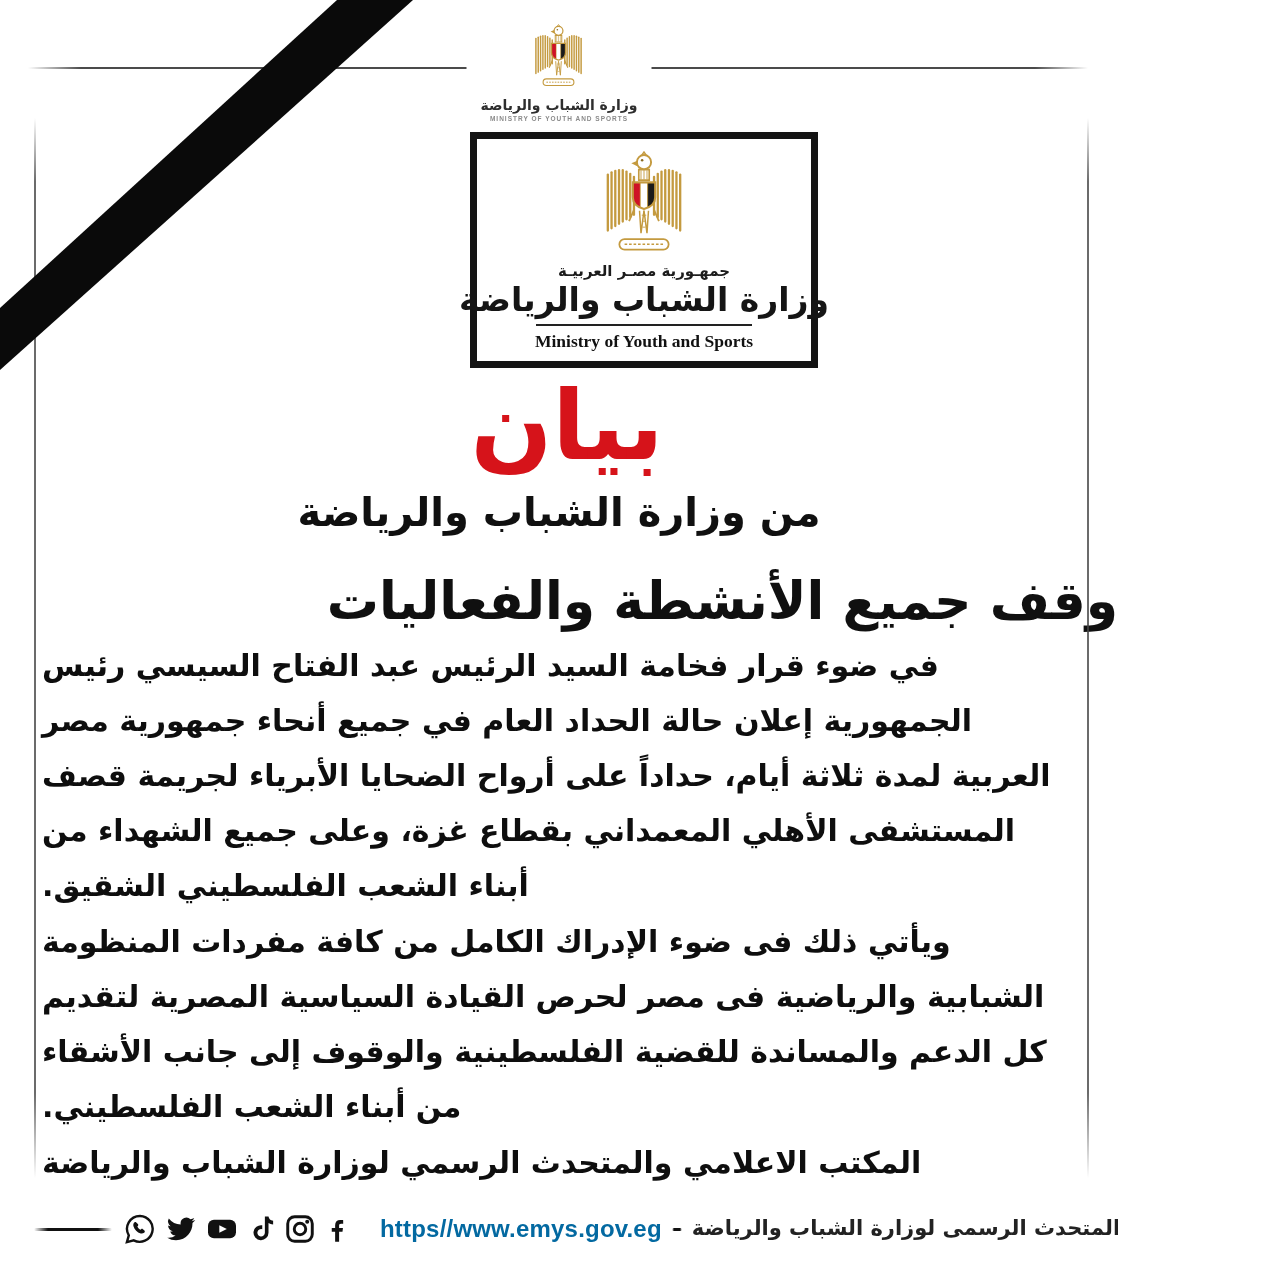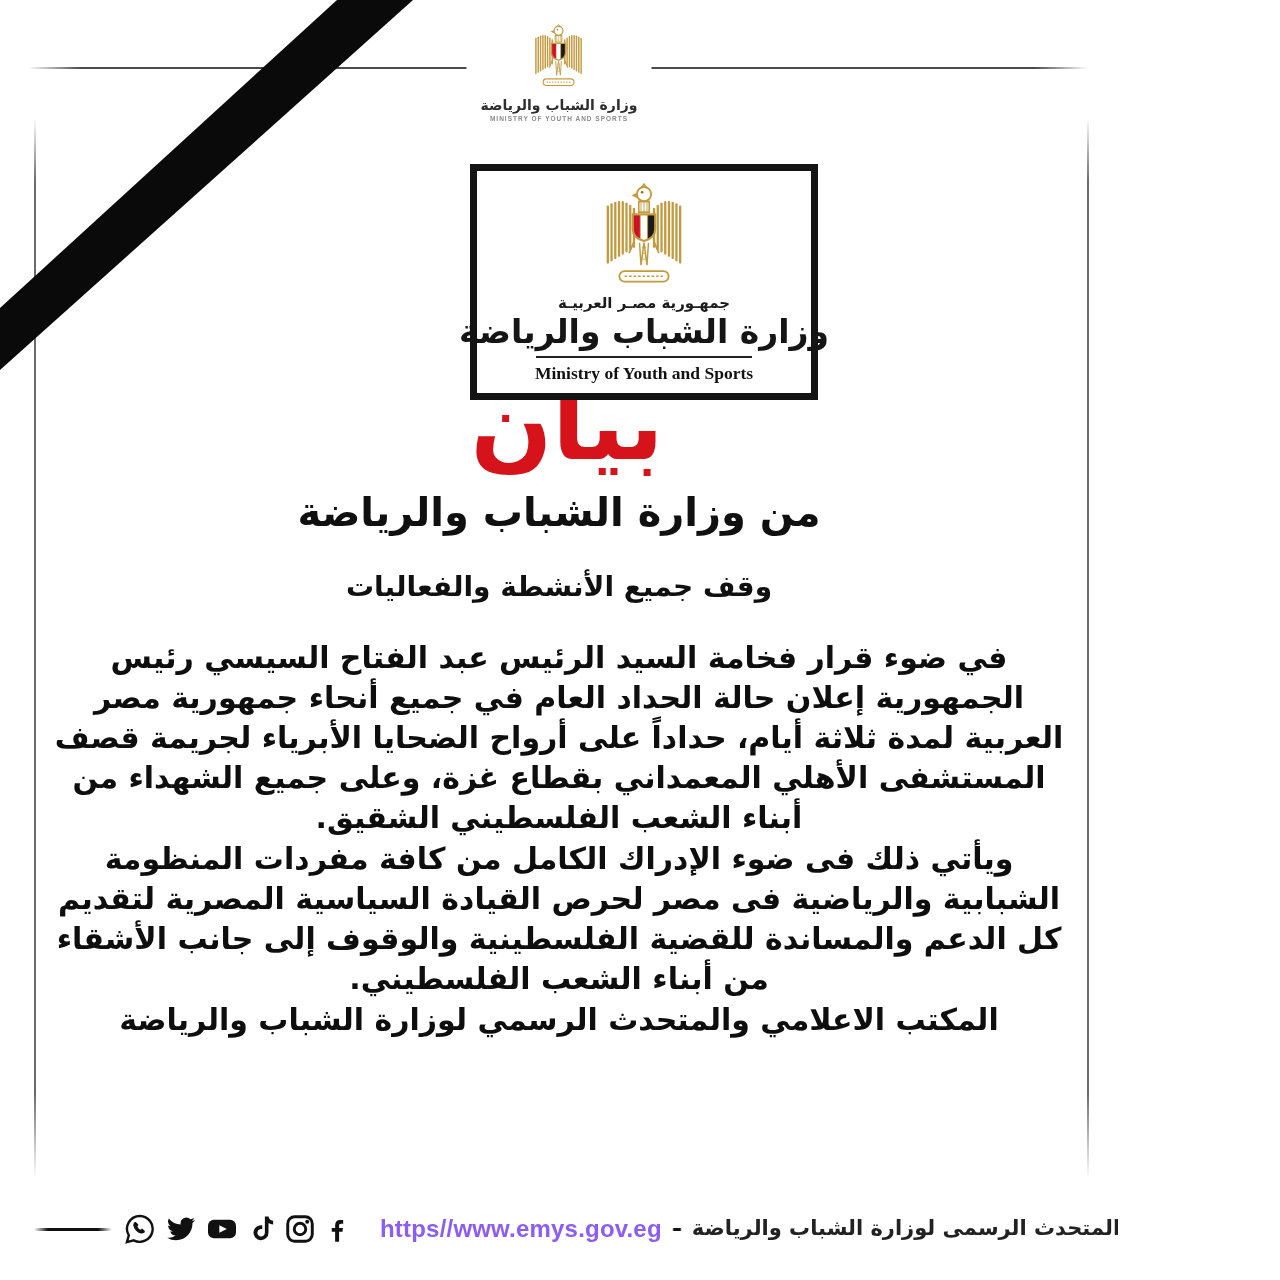--- a/index.html
+++ b/index.html
@@ -19,46 +19,46 @@
   
   .mini-logo{position:absolute;top:20px;left:50%;transform:translateX(-50%);
     text-align:center;background:#fff;padding:2px 14px 4px;z-index:2;}
   .mini-logo .ar{font-size:14px;font-weight:bold;color:#2e2e2e;direction:rtl;line-height:1.1;margin-top:2px;}
   .mini-logo .en{font-size:6.5px;font-weight:bold;color:#8a8a8a;letter-spacing:1px;margin-top:2px;
     font-family:"Liberation Sans",sans-serif;}
 
   
   .logo-box{position:absolute;left:470px;top:132px;width:348px;height:236px;box-sizing:border-box;
     background:#fff;border:7px solid #141414;z-index:4;display:flex;flex-direction:column;
-    align-items:center;justify-content:center;margin-top:32px;}
+    align-items:center;justify-content:center;}
   .logo-box .country{font-size:15px;font-weight:bold;color:#1c1c1c;direction:rtl;line-height:1;margin-top:4px;white-space:nowrap;}
   .logo-box .callig{font-size:33px;font-weight:bold;color:#151515;direction:rtl;line-height:1.25;white-space:nowrap;}
   .logo-box .rule{width:216px;height:2px;background:#222;margin:3px 0 5px;}
   .logo-box .en{font-family:"Liberation Serif",serif;font-weight:bold;font-size:17.5px;color:#111;white-space:nowrap;}
 
   
   .title{position:absolute;top:376px;left:0;width:100%;text-align:center;direction:rtl;
     font-size:96px;font-weight:bold;line-height:1.05;z-index:2;margin-left:8px;}
   .subtitle{position:absolute;top:488px;left:0;width:100%;text-align:center;direction:rtl;
     font-size:40px;font-weight:bold;color:#101010;line-height:1.2;}
-  .subject{position:absolute;top:570px;left:0;width:100%;text-align:center;direction:rtl;
-    font-size:28px;font-weight:bold;color:#101010;line-height:1.2;}
-  .body{position:absolute;top:638px;left:42px;right:42px;text-align:center;direction:rtl;
-    font-size:30px;line-height:40px;font-weight:bold;color:#0e0e0e;z-index:2;}
+  .subject{position:absolute;top:570px;left:0;width:100%;text-align:right;direction:rtl;
+    font-size:52px;font-weight:bold;color:#101010;line-height:1.2;}
+  .body{position:absolute;top:638px;left:42px;right:42px;text-align:left;direction:rtl;
+    font-size:30px;line-height:55px;font-weight:bold;color:#0e0e0e;z-index:2;}
   .body p{margin:0 0 1px 0;}
 
   
   .footer{position:absolute;left:34px;right:20px;bottom:18px;height:66px;display:flex;
     align-items:center;direction:ltr;z-index:2;}
   .f-dash{flex:0 0 78px;height:3px;border-radius:2px;margin-right:12px;
     background:linear-gradient(90deg,transparent,#111 18%,#111 82%,transparent);}
   .f-icons{display:flex;align-items:center;gap:7px;}
   .f-icons svg{display:block;}
   .f-divider{width:3px;height:54px;background:#151515;margin:0 10px 0 12px;}
-  .f-url{font-family:"Liberation Sans",sans-serif;font-weight:bold;font-size:24px;color:#8b5cf6;
+  .f-url{font-family:"Liberation Sans",sans-serif;font-weight:bold;font-size:24px;color:#0369a1;
     margin-left:7px;white-space:nowrap;letter-spacing:.2px;}
   .f-dash2{flex:1 1 auto;min-width:10px;height:3px;border-radius:2px;margin:0 10px;
     background:linear-gradient(90deg,transparent,#111 20%,#111 80%,transparent);}
   .f-office{direction:rtl;font-size:21px;font-weight:bold;color:#222;white-space:nowrap;line-height:1.2;}
 </style>
 </head>
 <body>
 
 <div class="canvas">
 

